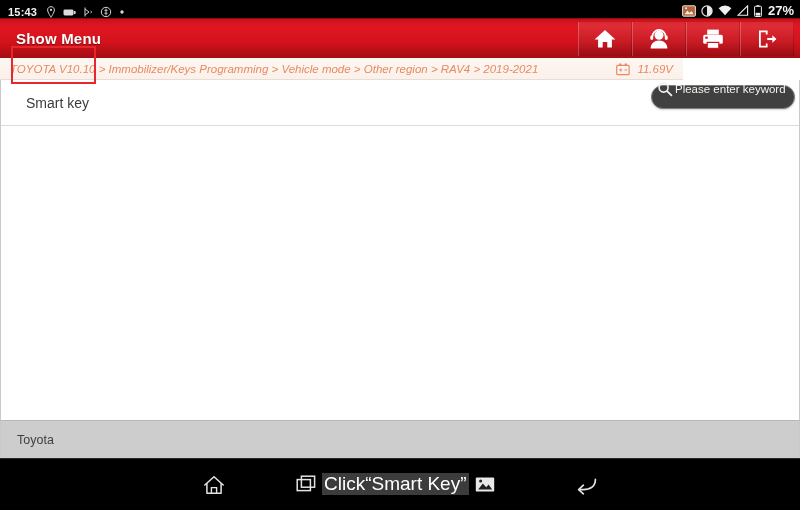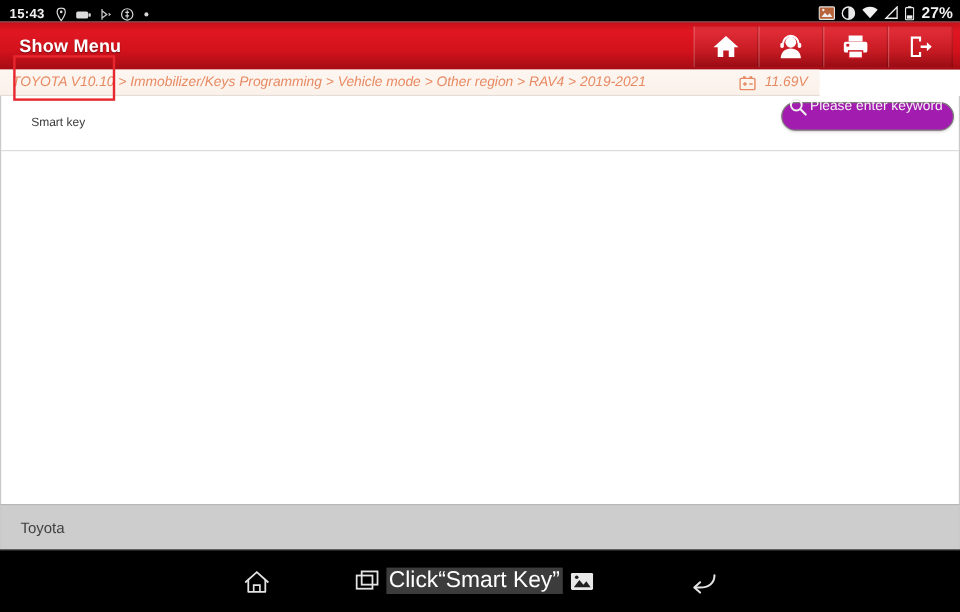--- a/index.html
+++ b/index.html
@@ -88,21 +88,21 @@
   }
   .bc-volt {
     font-size: 11.5px; font-style: italic; color: #e78a63;
   }
 
   
   .searchbox {
     position: absolute; right: 5px; top: 85px;
     height: 24px; width: 144px;
     border-radius: 12px;
-    background: #a21caf;
+    background: #404040;
     border: 1px solid #7e7e79;
     display: flex; align-items: center;
     padding: 0 8px 16px 5px;
     box-shadow: 0 1px 2px rgba(0,0,0,.18);
   }
   .search-ph {
     font-size: 11.5px; color: #f4f4f2;
     margin-left: 2px; white-space: nowrap;
   }
 
@@ -115,21 +115,21 @@
     border-right: 1px solid #c9c9c9;
   }
   .menu-row {
     position: relative;
     height: 46px;
     border-bottom: 1px solid #dcdcdc;
     display: flex; align-items: center;
   }
   .menu-item {
     margin-left: 14px;
-    font-size: 10px; color: #3a3a3a;
+    font-size: 14px; color: #3a3a3a;
     padding: 5px 11px;
   }
   .hl-box {
     position: absolute;
     left: 11px; top: 46px;
     width: 85px; height: 38px;
     border: 2px solid #e8262e;
     pointer-events: none;
   }
 

